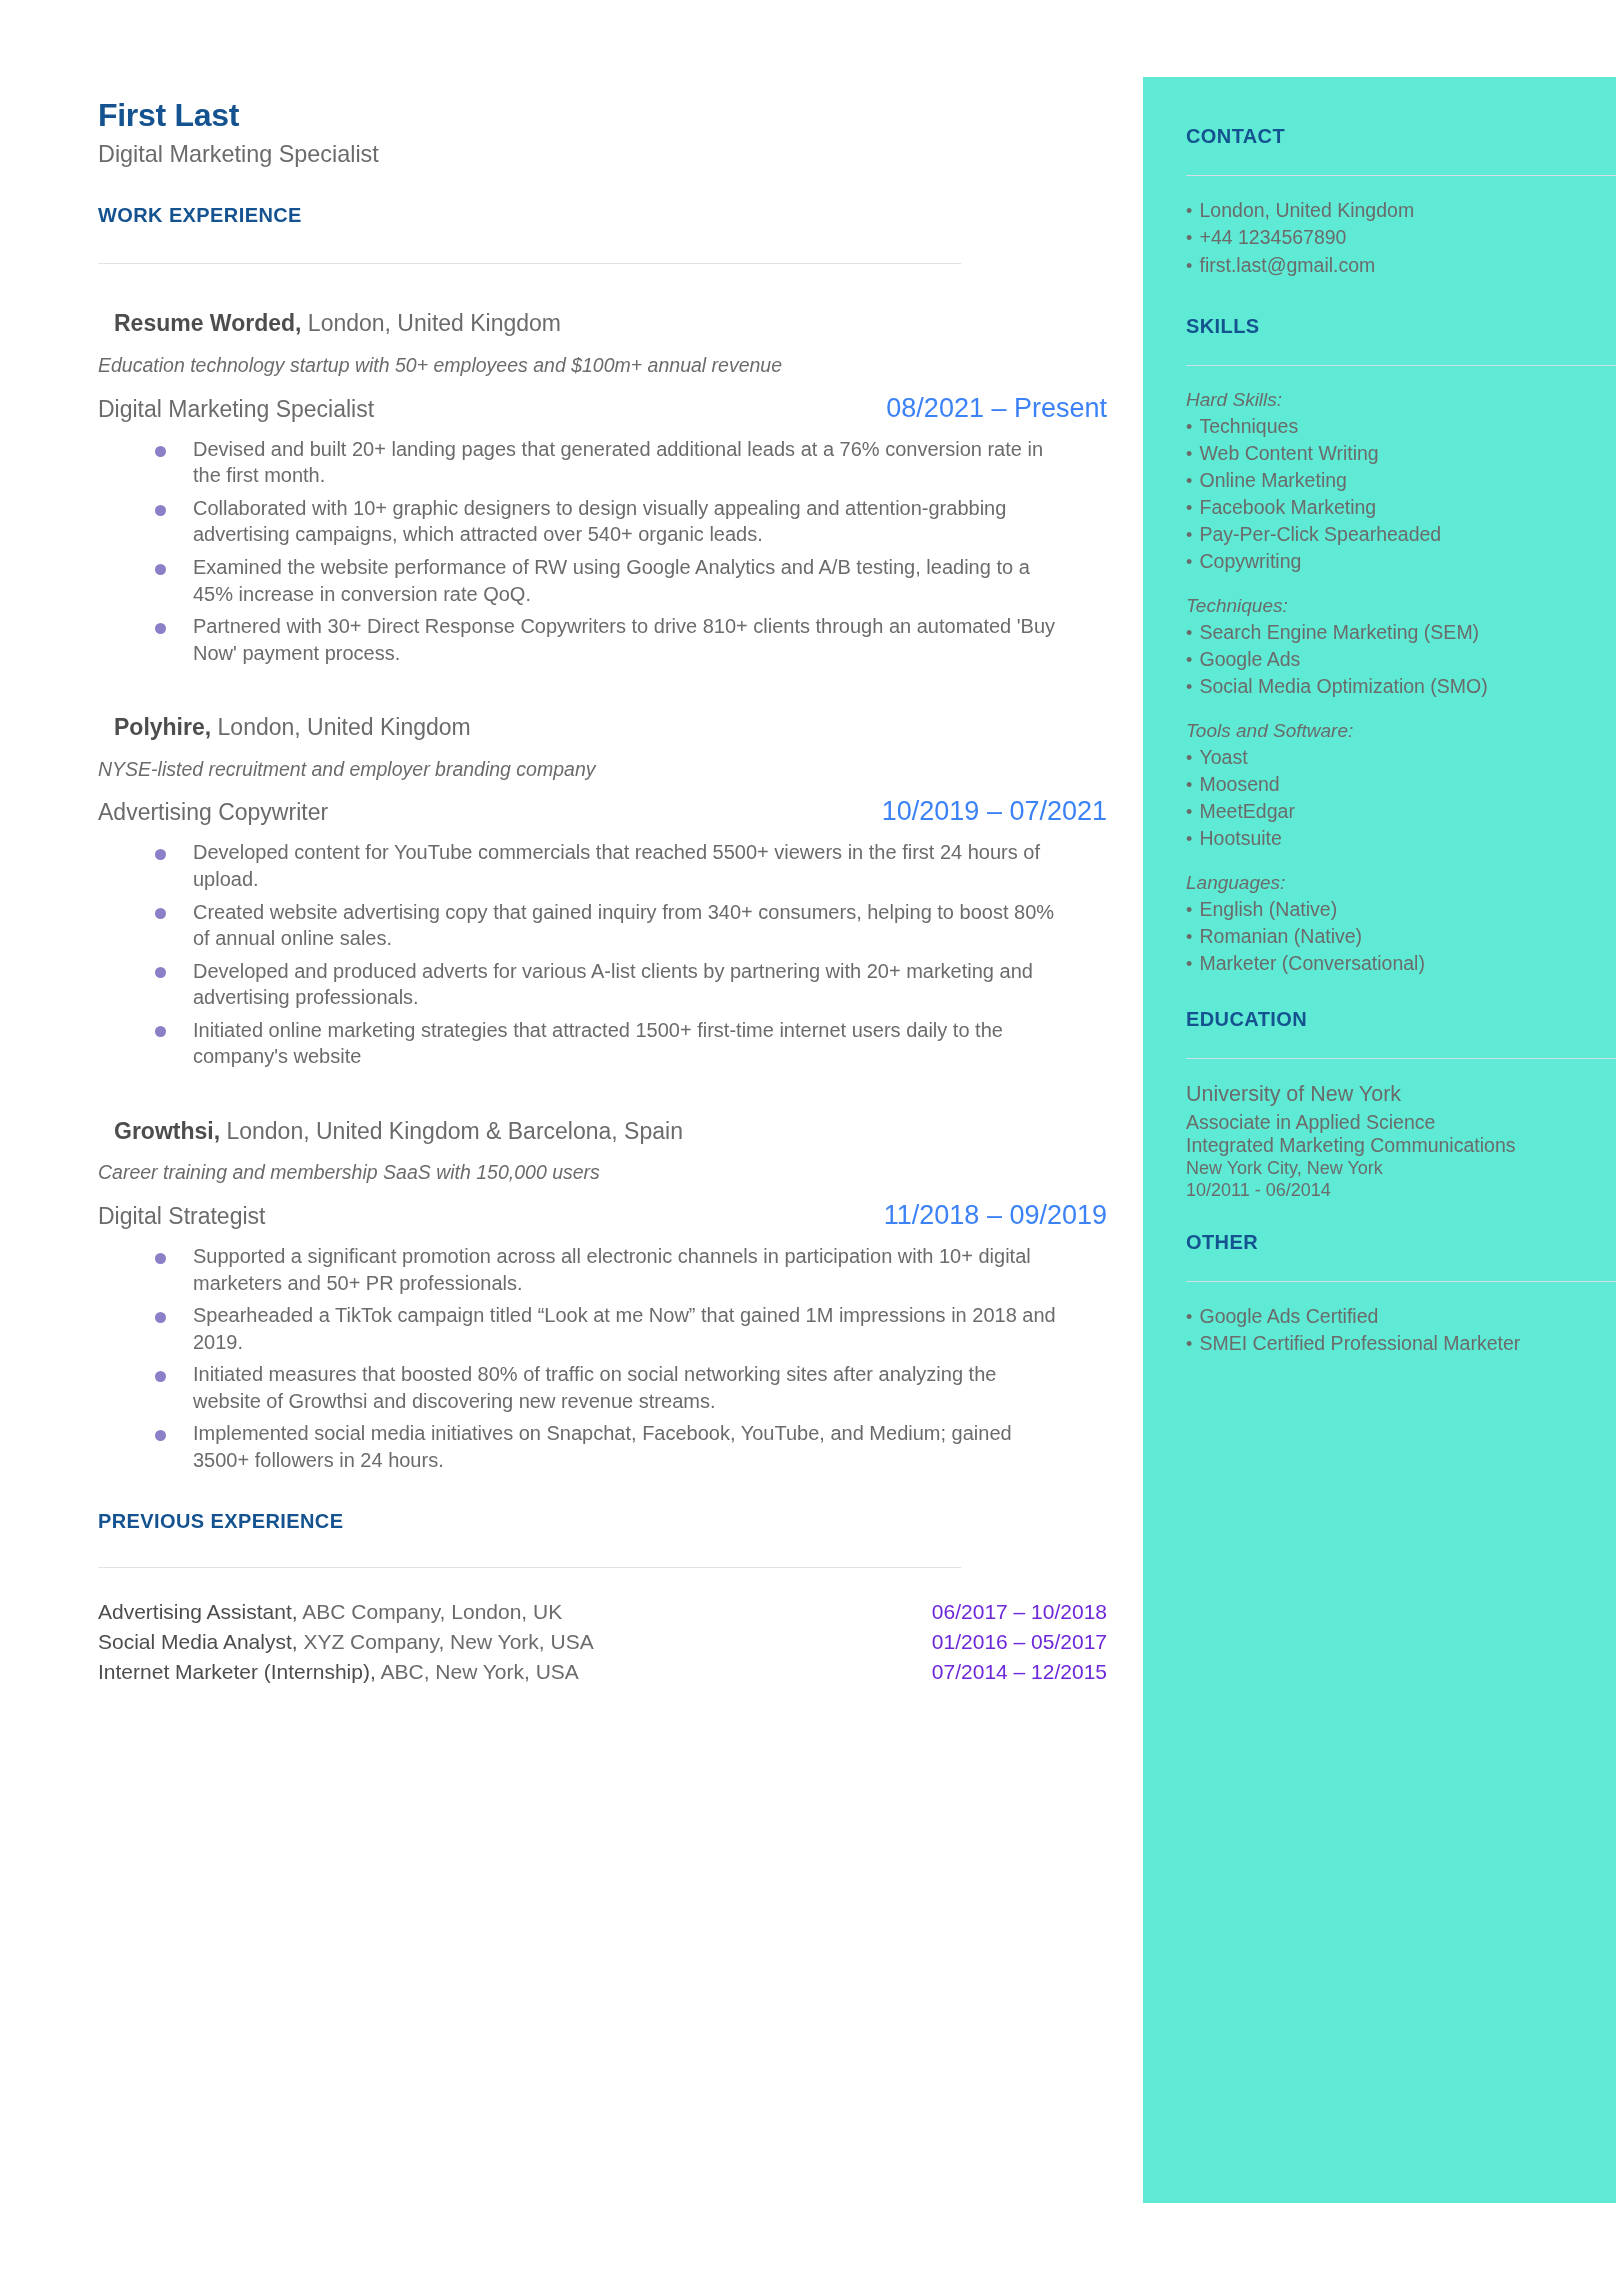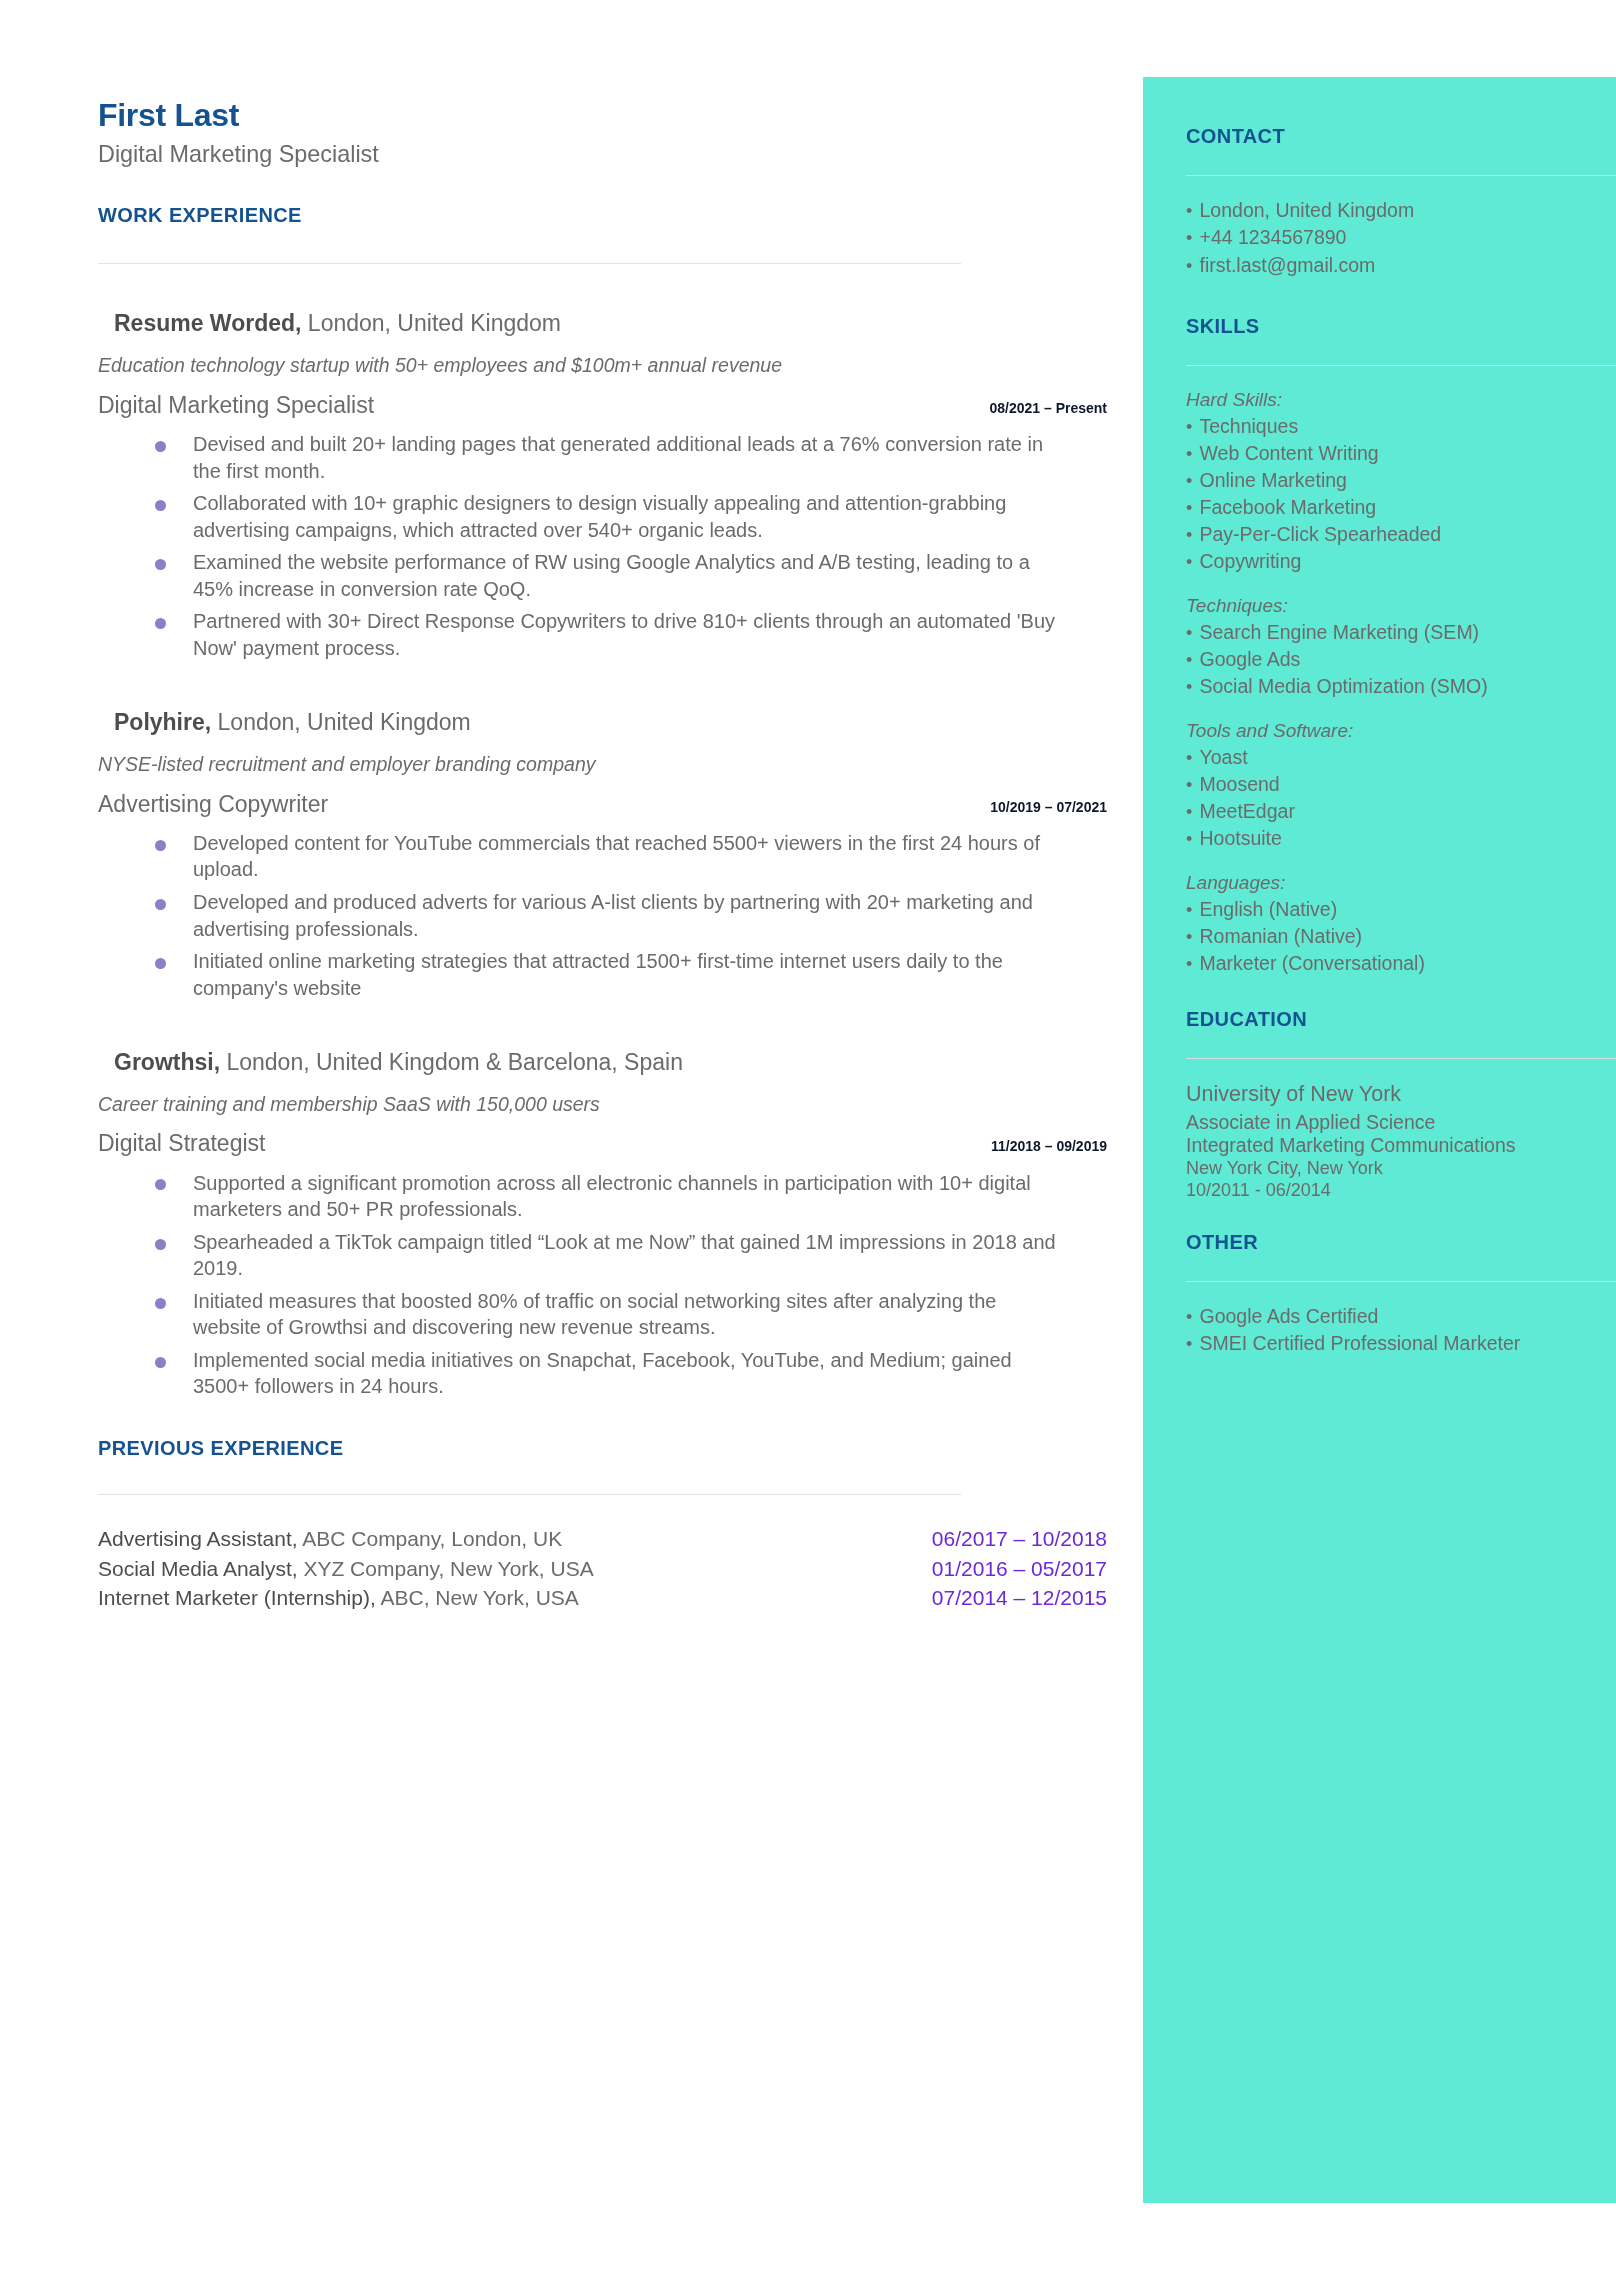--- a/index.html
+++ b/index.html
@@ -136,25 +136,24 @@
     justify-content: space-between;
     margin: 14.3px 0 0 0;
     width: 1009px;
   }
   .job-title {
     font-size: 23px;
     color: #6b6b6b;
     line-height: 1.2;
   }
   .job-dates {
-    font-size: 14px;
-    color: #0f172a;
+    font-size: 27px;
+    color: #3b82f6;
     white-space: nowrap;
     line-height: 1.2;
-    font-weight: bold;
   }
 
   ul.bullets {
     list-style: none;
     margin: 11.7px 0 0 0;
     padding: 0 0 0 57px;
   }
   ul.bullets li {
     position: relative;
     font-size: 20px;
@@ -360,20 +359,21 @@
 
   <section>
     <div class="job-company"><b>Polyhire,</b><span> London, United Kingdom</span></div>
     <div class="job-desc">NYSE-listed recruitment and employer branding company</div>
     <div class="job-row">
       <span class="job-title">Advertising Copywriter</span>
       <span class="job-dates">10/2019 – 07/2021</span>
     </div>
     <ul class="bullets">
       <li>Developed content for YouTube commercials that reached 5500+ viewers in the first 24 hours of upload.</li>
+      <li>Created website advertising copy that gained inquiry from 340+ consumers, helping to boost 80% of annual online sales.</li>
       <li>Developed and produced adverts for various A-list clients by partnering with 20+ marketing and advertising professionals.</li>
       <li>Initiated online marketing strategies that attracted 1500+ first-time internet users daily to the company's website</li>
     </ul>
   </section>
 
   <div class="spacer-md"></div>
 
   <section>
     <div class="job-company"><b>Growthsi,</b><span> London, United Kingdom &amp; Barcelona, Spain</span></div>
     <div class="job-desc">Career training and membership SaaS with 150,000 users</div>

